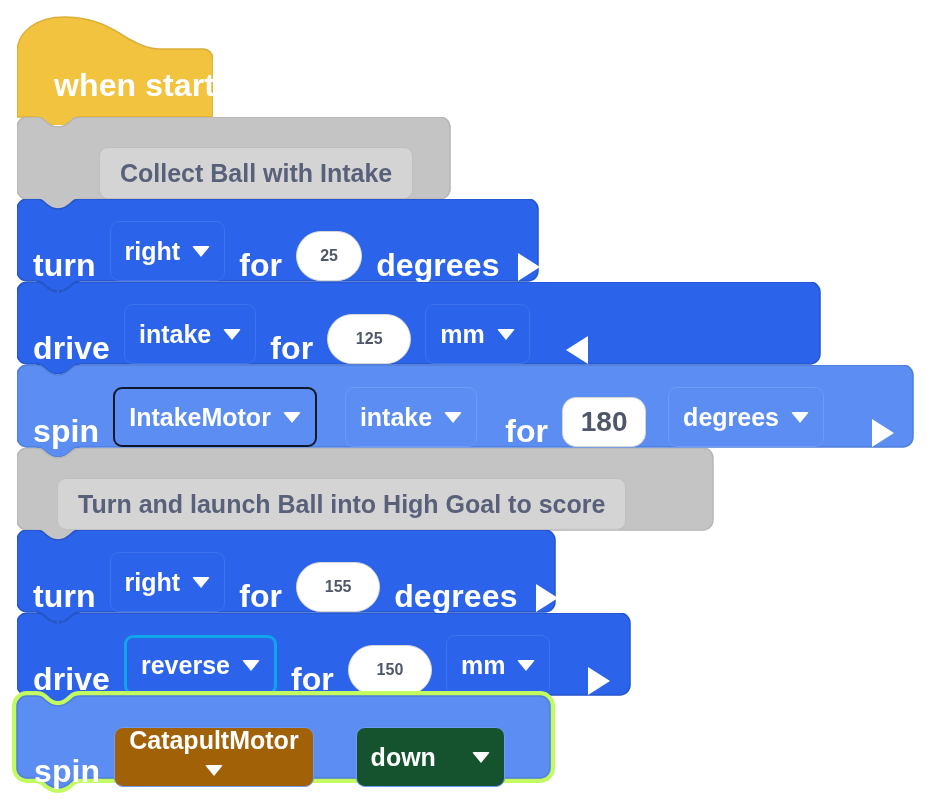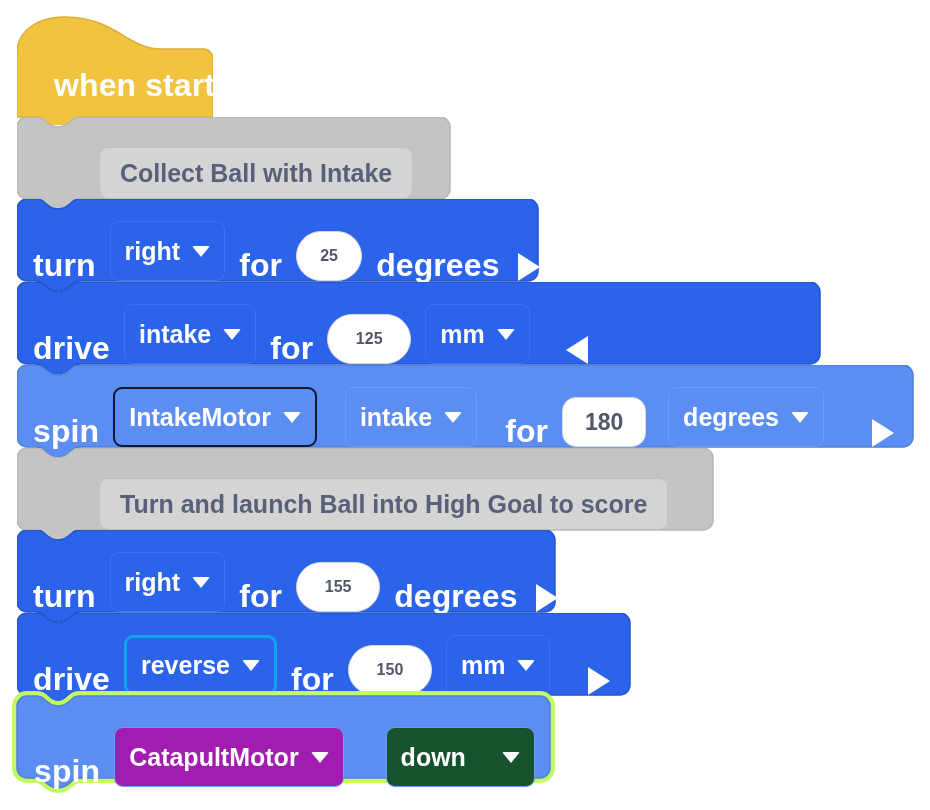--- a/index.html
+++ b/index.html
@@ -29,21 +29,21 @@
     display:inline-flex;align-items:center;justify-content:center;
     background:#ffffff;border-radius:999px;height:50px;min-width:66px;padding:0 10px;
     box-sizing:border-box;border:1px solid #d7d7d7;
   }
   .oval .txt{color:#4f5769;font-size:16px;font-weight:bold;line-height:1;}
   .rrect{
     display:inline-flex;align-items:center;justify-content:center;
     background:#ffffff;border-radius:14px;height:50px;min-width:74px;padding:0 10px;
     box-sizing:border-box;border:1px solid #d7d7d7;
   }
-  .rrect .txt{color:#4f5769;font-size:23px;font-weight:bold;line-height:1;}
+  .rrect .txt{color:#4f5769;font-size:28px;font-weight:bold;line-height:1;}
   .play{
     width:0;height:0;border-top:14px solid transparent;border-bottom:14px solid transparent;
     border-left:22px solid #ffffff;display:inline-block;
   }
   .playleft{
     width:0;height:0;border-top:14px solid transparent;border-bottom:14px solid transparent;
     border-right:22px solid #ffffff;display:inline-block;
   }
   
   .body{position:absolute;left:0;top:0;pointer-events:none;}
@@ -143,21 +143,21 @@
         <span class="caret"></span>
       </span>
       <span class="play" style="margin-left:34px;"></span>
     </div>
   </div>
 
   <div class="blk" style="left:17px;top:448px;width:696px;height:82px;">
     <svg class="body" width="713" height="92" viewBox="0 0 713 92">
       <path d="M10,0 L19,0 C22,0 24,0 27,3 C30,6 35,10 41,10 C47,10 52,6 55,3 C58,0 60,0 63,0 L686,0 A10,10 0 0 1 696,10 L696,72 A10,10 0 0 1 686,82 L63,82 C60,82 58,82 55,85 C52,88 47,92 41,92 C35,92 30,88 27,85 C24,82 22,82 19,82 L10,82 A10,10 0 0 1 0,72 L0,10 A10,10 0 0 1 10,0 Z" fill="#c4c4c4" stroke="#b6b6b6" stroke-width="1.5"></path>
     </svg>
-    <div class="row" style="padding-left:82px;">
+    <div class="row" style="margin-left:40px;">
       <span class="cmt-inner">
         <span class="txt">Turn and launch Ball into High Goal to score</span>
       </span>
     </div>
   </div>
 
   <div class="blk" style="left:17px;top:530px;width:538px;height:82px;">
     <svg class="body" width="555" height="92" viewBox="0 0 555 92">
       <path d="M10,0 L19,0 C22,0 24,0 27,3 C30,6 35,10 41,10 C47,10 52,6 55,3 C58,0 60,0 63,0 L528,0 A10,10 0 0 1 538,10 L538,72 A10,10 0 0 1 528,82 L63,82 C60,82 58,82 55,85 C52,88 47,92 41,92 C35,92 30,88 27,85 C24,82 22,82 19,82 L10,82 A10,10 0 0 1 0,72 L0,10 A10,10 0 0 1 10,0 Z" fill="#2b63ea" stroke="#2456c9" stroke-width="1.5"></path>
     </svg>
@@ -198,21 +198,21 @@
     </div>
   </div>
 
   <div class="blk" style="left:12px;top:691px;width:540px;height:96px;">
     <svg class="body" width="552" height="104" viewBox="0 0 552 104">
       <path d="M15,5 L24,5 C27,5 29,5 32,8 C35,11 40,15 46,15 C52,15 57,11 60,8 C63,5 65,5 68,5 L528,5 A10,10 0 0 1 538,15 L538,77 A10,10 0 0 1 528,87 L68,87 C65,87 63,87 60,90 C57,93 52,97 46,97 C40,97 35,93 32,90 C29,87 27,87 24,87 L15,87 A10,10 0 0 1 5,77 L5,15 A10,10 0 0 1 15,5 Z" fill="none" stroke="#c3f961" stroke-width="10" stroke-linejoin="round"></path>
       <path d="M15,5 L24,5 C27,5 29,5 32,8 C35,11 40,15 46,15 C52,15 57,11 60,8 C63,5 65,5 68,5 L528,5 A10,10 0 0 1 538,15 L538,77 A10,10 0 0 1 528,87 L68,87 C65,87 63,87 60,90 C57,93 52,97 46,97 C40,97 35,93 32,90 C29,87 27,87 24,87 L15,87 A10,10 0 0 1 5,77 L5,15 A10,10 0 0 1 15,5 Z" fill="#5b8df2" stroke="#4f7fd8" stroke-width="1.5"></path>
     </svg>
     <div class="row" style="padding-left:22px;gap:14px;">
       <span class="lbl">spin</span>
-      <span class="fld" style="background:#a21caf;border:1px solid #6d9bf5;">
+      <span class="fld" style="background:#a16207;border:1px solid #6d9bf5;flex-direction:column;">
         <span class="txt">CatapultMotor</span>
         <span class="caret"></span>
       </span>
       <span class="fld" style="background:#14532d;border:1px solid #6d9bf5;margin-left:28px;gap:36px;">
         <span class="txt">down</span>
         <span class="caret"></span>
       </span>
     </div>
   </div>
 

